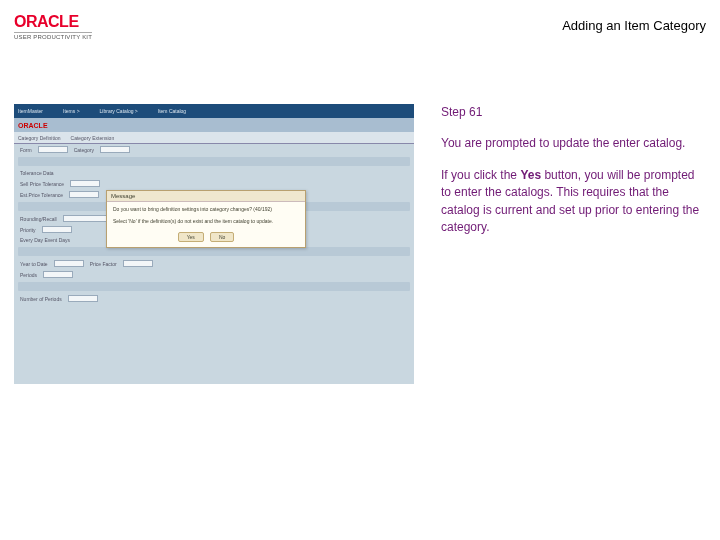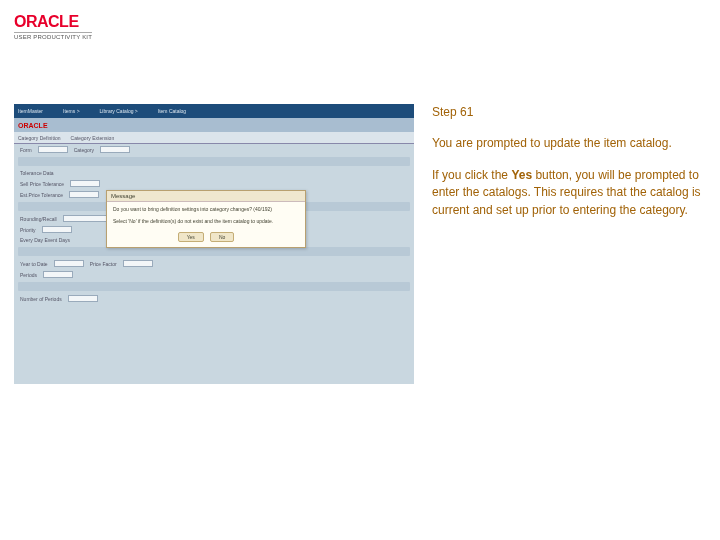--- a/index.html
+++ b/index.html
@@ -150,33 +150,35 @@
     border-radius: 2px;
     font-size: 5px;
     color: #443;
     padding: 1px 8px;
   }
   .instructions {
     flex: 1;
     padding-left: 18px;
     font-size: 12px;
     line-height: 1.45;
-    color: #a16207;
+    color: #701a75;
+    margin-left: 9px;
   }
   .instructions p { margin-bottom: 14px; }
   .step-label { margin-bottom: 14px; }
 </style>
 </head>
 <body>
 
 <div class="header">
   <div class="logo-block">
     <div class="oracle-logo">ORACLE</div>
     <div class="oracle-sub">USER PRODUCTIVITY KIT</div>
   </div>
+  <div class="page-title">Adding an Item Category</div>
 </div>
 
 <div class="content">
   <div class="screenshot">
     <div class="ss-topbar">
       <span>ItemMaster</span>
       <span>Items &gt;</span>
       <span>Library Catalog &gt;</span>
       <span>Item Catalog</span>
     </div>
@@ -243,18 +245,18 @@
       </div>
       <div class="ss-dialog-buttons">
         <div class="ss-btn">Yes</div>
         <div class="ss-btn">No</div>
       </div>
     </div>
   </div>
 
   <div class="instructions">
     <p class="step-label">Step 61</p>
-    <p>You are prompted to update the item catalog.</p>
+    <p>You are prompted to update the enter catalog.</p>
     <p>
       <span>If you click the </span><b>Yes</b><span> button, you will be prompted to enter the catalogs. This requires that the catalog is current and set up prior to entering the category.</span>
     </p>
   </div>
 </div>
 
 </body></html>

